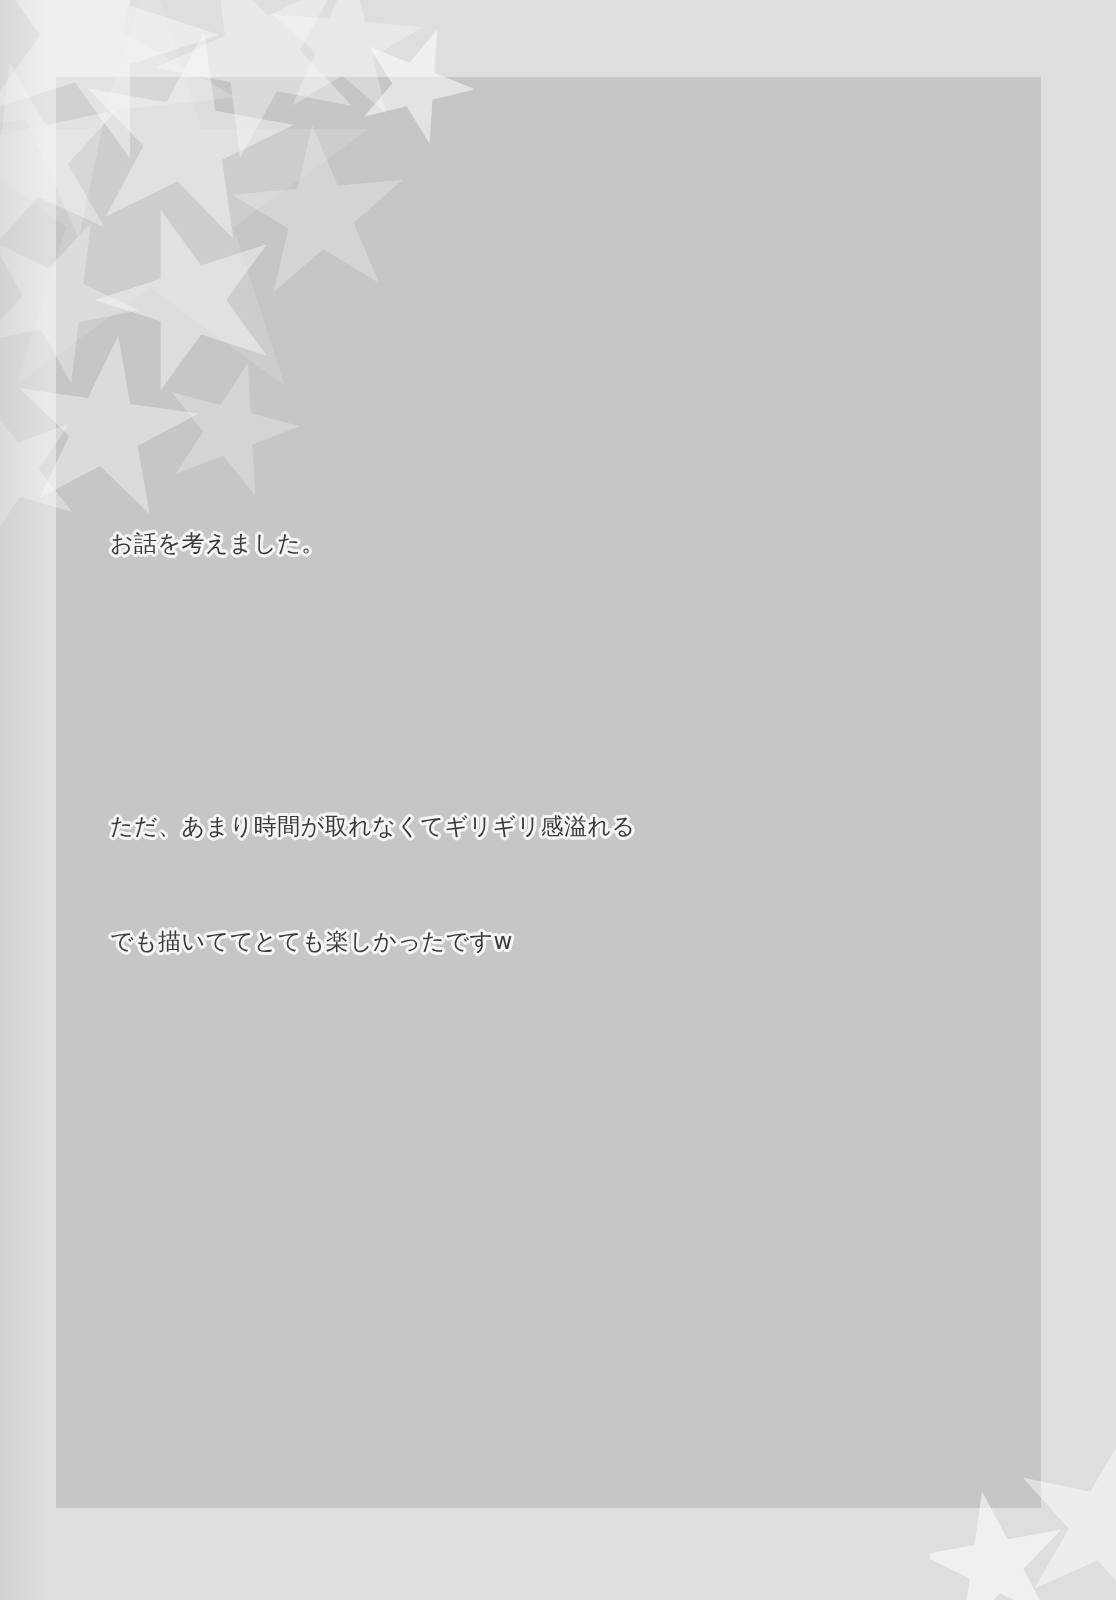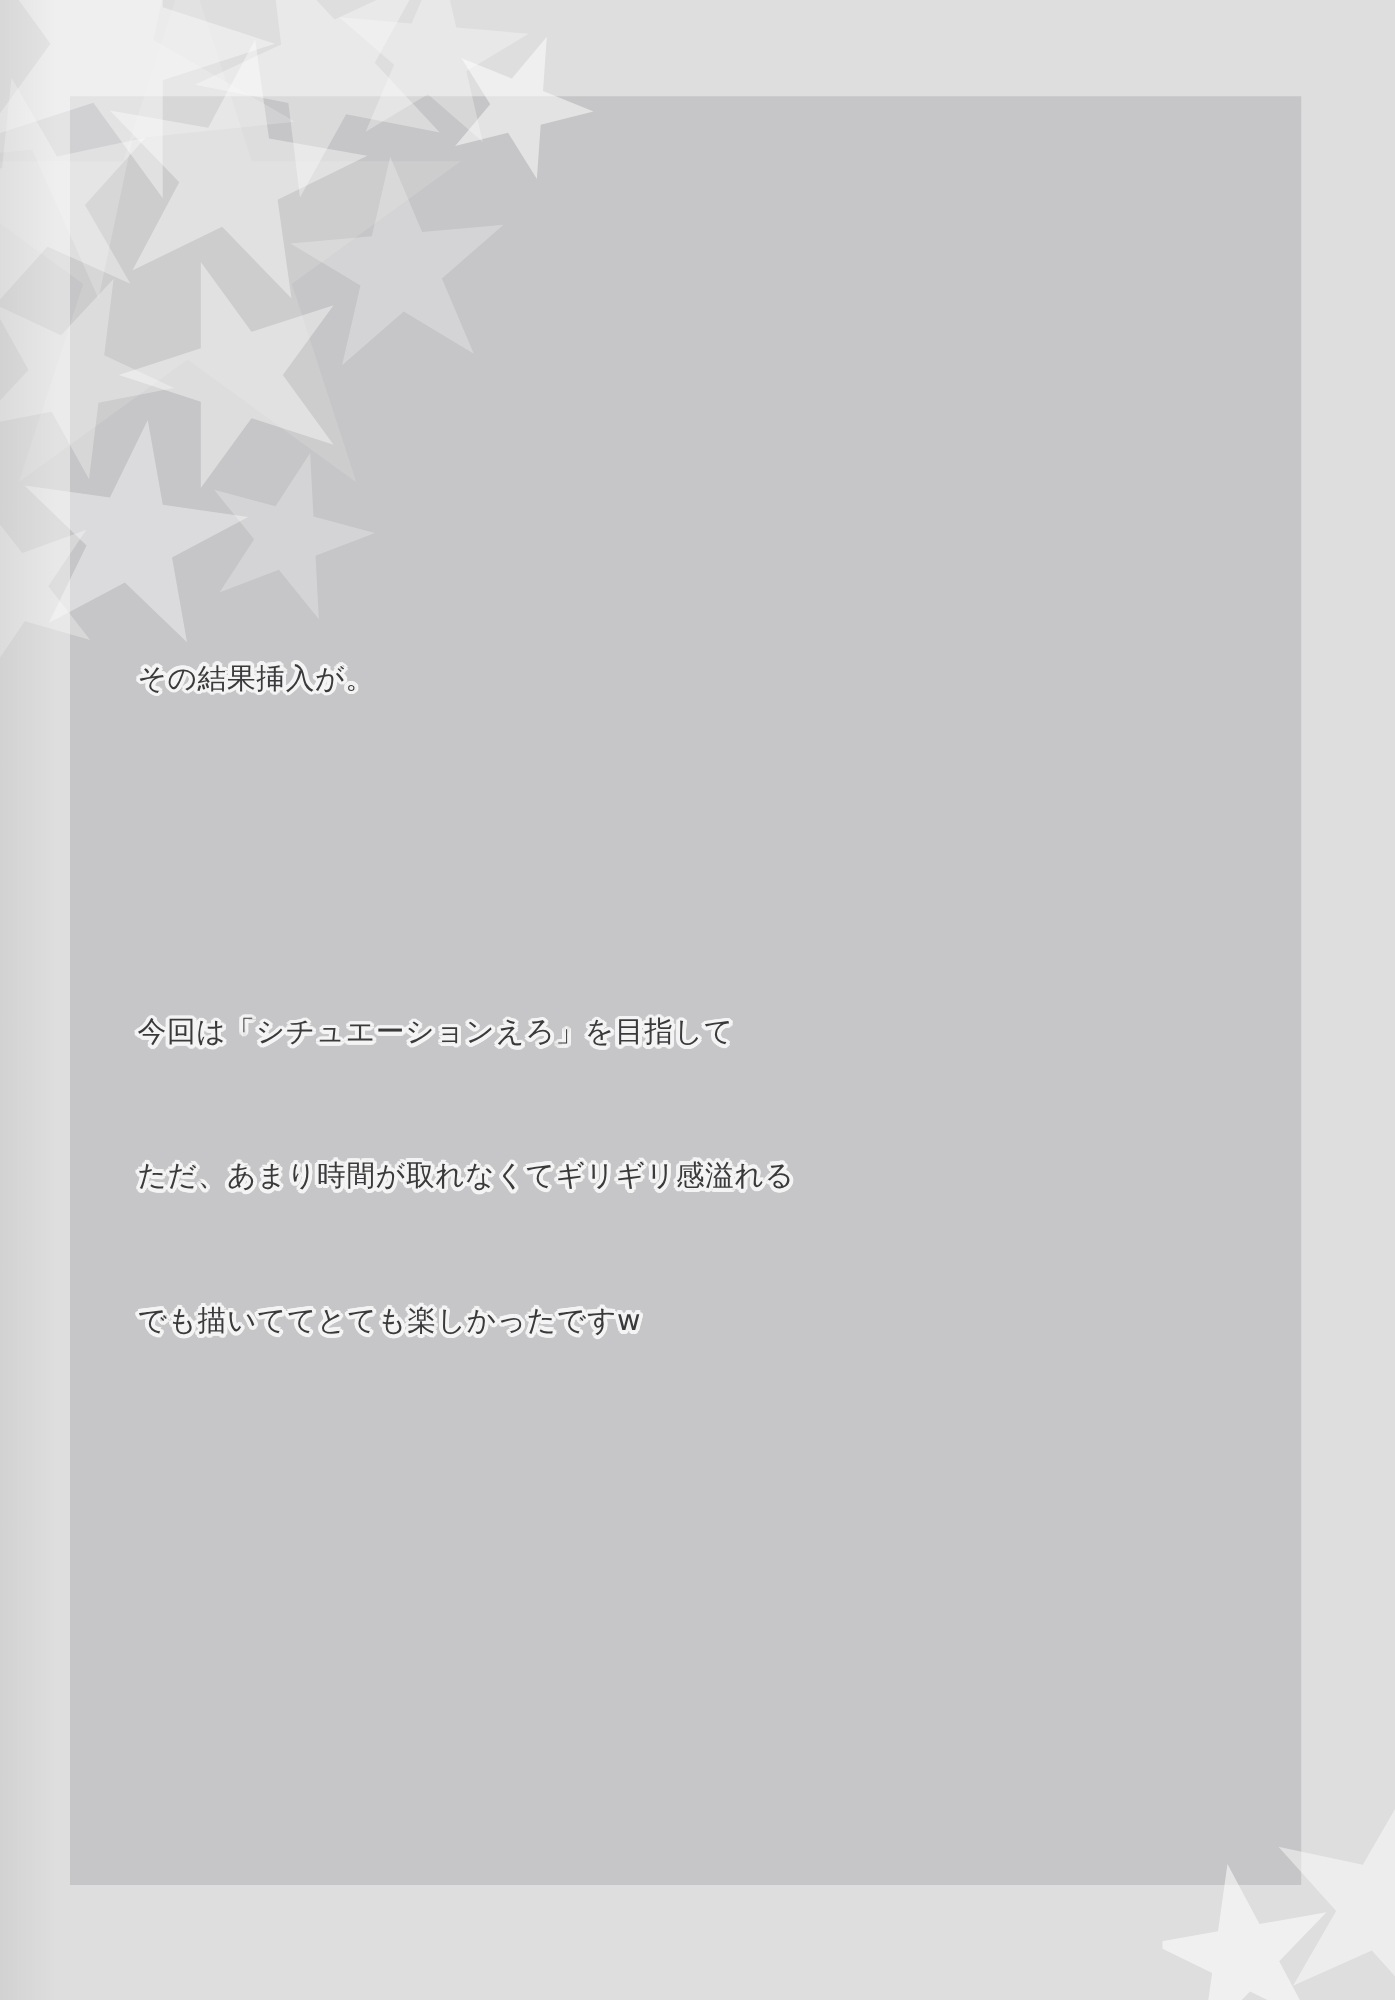--- a/index.html
+++ b/index.html
@@ -89,24 +89,23 @@
   <g fill="#ffffff">
     <polygon fill-opacity="0.55" points="0,-1 0.22451,-0.30902 0.95106,-0.30902 0.36327,0.11803 0.58779,0.80902 0,0.38197 -0.58779,0.80902 -0.36327,0.11803 -0.95106,-0.30902 -0.22451,-0.30902" transform="translate(65 135) rotate(-10) scale(75)"></polygon>
     <polygon fill-opacity="0.45" points="0,-1 0.22451,-0.30902 0.95106,-0.30902 0.36327,0.11803 0.58779,0.80902 0,0.38197 -0.58779,0.80902 -0.36327,0.11803 -0.95106,-0.30902 -0.22451,-0.30902" transform="translate(175 95) rotate(12) scale(95)"></polygon>
   </g>
 </svg>
 
 <div class="edge-shade"></div>
 
 <div class="text-layer">
 
-  <div>その結果挿入が。</div>
+  <div>お話を考えました。</div>
 
   <div class="para-body">
-    <div>今回は「シチュエーションえろ」を目指して</div>
     <div>ただ、あまり時間が取れなくてギリギリ感溢れる</div>
     <div>でも描いててとても楽しかったですw</div>
     
     
     
     
   </div>
 
   
 

